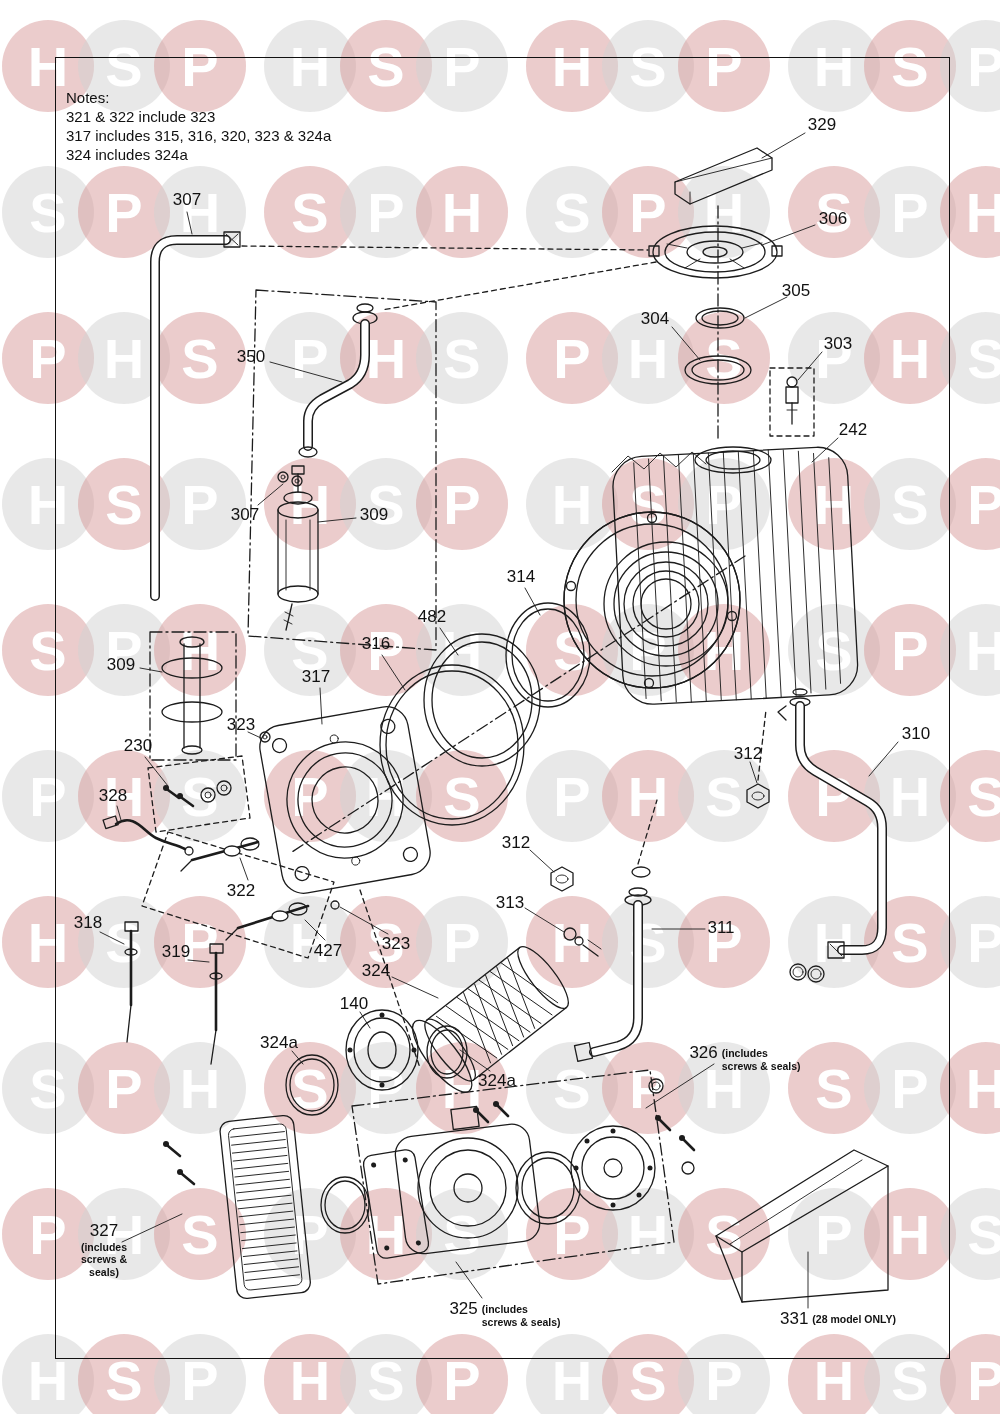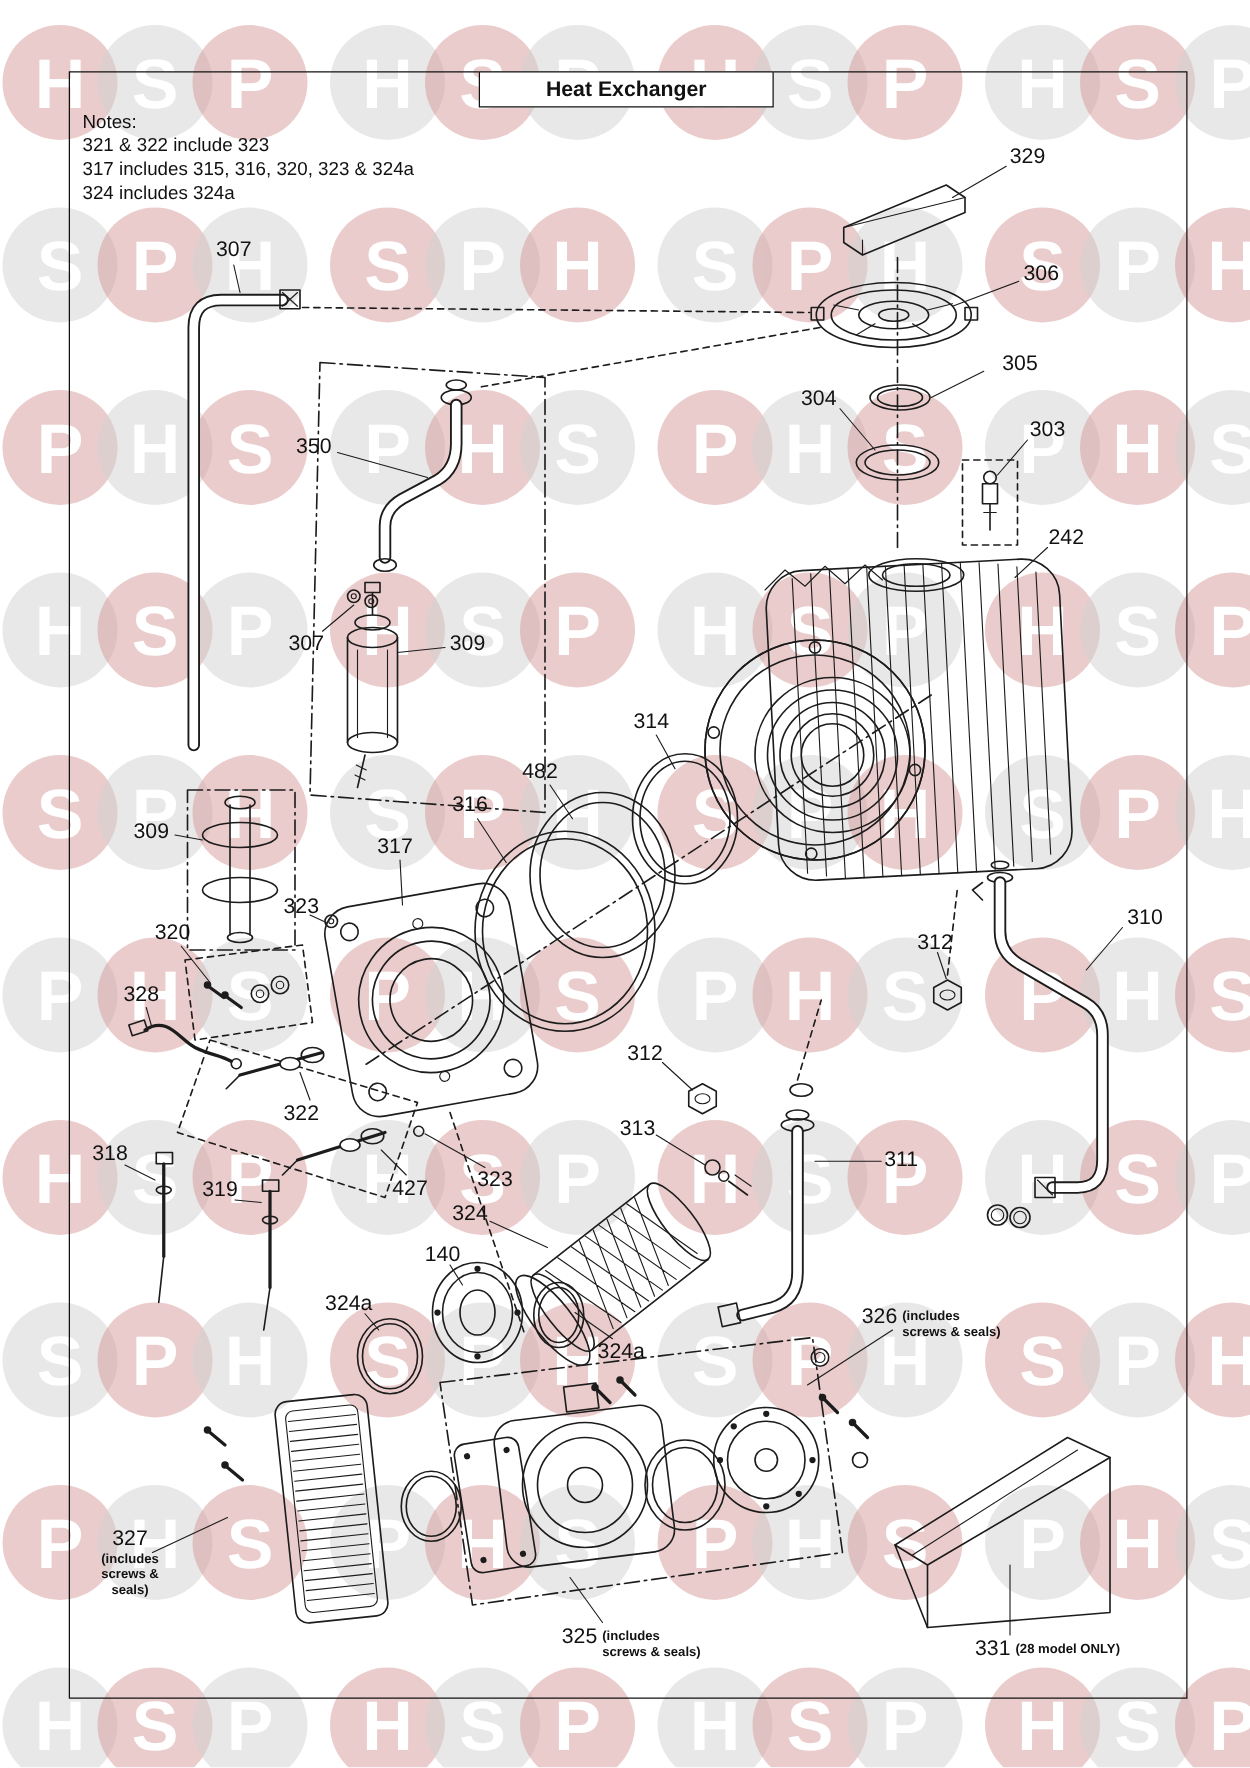--- a/index.html
+++ b/index.html
@@ -521,49 +521,46 @@
       <line class="ln thin" x1="898" y1="742" x2="869" y2="776"></line>
       <line class="ln thin" x1="714" y1="1064" x2="646" y2="1108"></line>
       <line class="ln thin" x1="482" y1="1298" x2="456" y2="1262"></line>
       <line class="ln thin" x1="808" y1="1308" x2="808" y2="1252"></line>
       <line class="ln thin" x1="122" y1="1242" x2="182" y2="1214"></line>
     </g>
   </svg>
 
   <div id="frame"></div>
 
-  <div id="title-box">
-    <span>Heat Exchanger</span>
-  </div>
 
   <div id="notes">
     <div>Notes:</div>
     <div>321 &amp; 322 include 323</div>
     <div>317 includes 315, 316, 320, 323 &amp; 324a</div>
     <div>324 includes 324a</div>
   </div>
 
   <div id="labels">
       <div class="plabel" style="left: 822px; top: 116px;"><span class="pmain">329</span></div>
       <div class="plabel" style="left: 833px; top: 210px;"><span class="pmain">306</span></div>
-      <div class="plabel" style="left: 816px; top: 282px;"><span class="pmain">305</span></div>
+      <div class="plabel" style="left: 796px; top: 282px;"><span class="pmain">305</span></div>
       <div class="plabel" style="left: 655px; top: 310px;"><span class="pmain">304</span></div>
       <div class="plabel" style="left: 838px; top: 335px; text-align: right;"><span class="pmain">303</span></div>
       <div class="plabel" style="left: 853px; top: 421px;"><span class="pmain">242</span></div>
       <div class="plabel" style="left: 187px; top: 191px;"><span class="pmain">307</span></div>
       <div class="plabel" style="left: 251px; top: 348px;"><span class="pmain">350</span></div>
       <div class="plabel" style="left: 245px; top: 506px;"><span class="pmain">307</span></div>
       <div class="plabel" style="left: 374px; top: 506px;"><span class="pmain">309</span></div>
       <div class="plabel" style="left: 121px; top: 656px;"><span class="pmain">309</span></div>
       <div class="plabel" style="left: 521px; top: 568px;"><span class="pmain">314</span></div>
       <div class="plabel" style="left: 432px; top: 608px;"><span class="pmain">482</span></div>
       <div class="plabel" style="left: 376px; top: 635px;"><span class="pmain">316</span></div>
       <div class="plabel" style="left: 316px; top: 668px;"><span class="pmain">317</span></div>
       <div class="plabel" style="left: 241px; top: 716px;"><span class="pmain">323</span></div>
-      <div class="plabel" style="left: 138px; top: 737px;"><span class="pmain">320</span></div>
+      <div class="plabel" style="left: 138px; top: 737px;"><span class="pmain">230</span></div>
       <div class="plabel" style="left: 113px; top: 787px;"><span class="pmain">328</span></div>
       <div class="plabel" style="left: 241px; top: 882px;"><span class="pmain">322</span></div>
       <div class="plabel" style="left: 88px; top: 914px;"><span class="pmain">318</span></div>
       <div class="plabel" style="left: 176px; top: 943px;"><span class="pmain">319</span></div>
       <div class="plabel" style="left: 328px; top: 942px;"><span class="pmain">427</span></div>
       <div class="plabel" style="left: 396px; top: 935px;"><span class="pmain">323</span></div>
       <div class="plabel" style="left: 376px; top: 962px; text-align: center;"><span class="pmain">324</span></div>
       <div class="plabel" style="left: 354px; top: 995px;"><span class="pmain">140</span></div>
       <div class="plabel" style="left: 279px; top: 1034px;"><span class="pmain">324a</span></div>
       <div class="plabel" style="left: 497px; top: 1072px;"><span class="pmain">324a</span></div>

